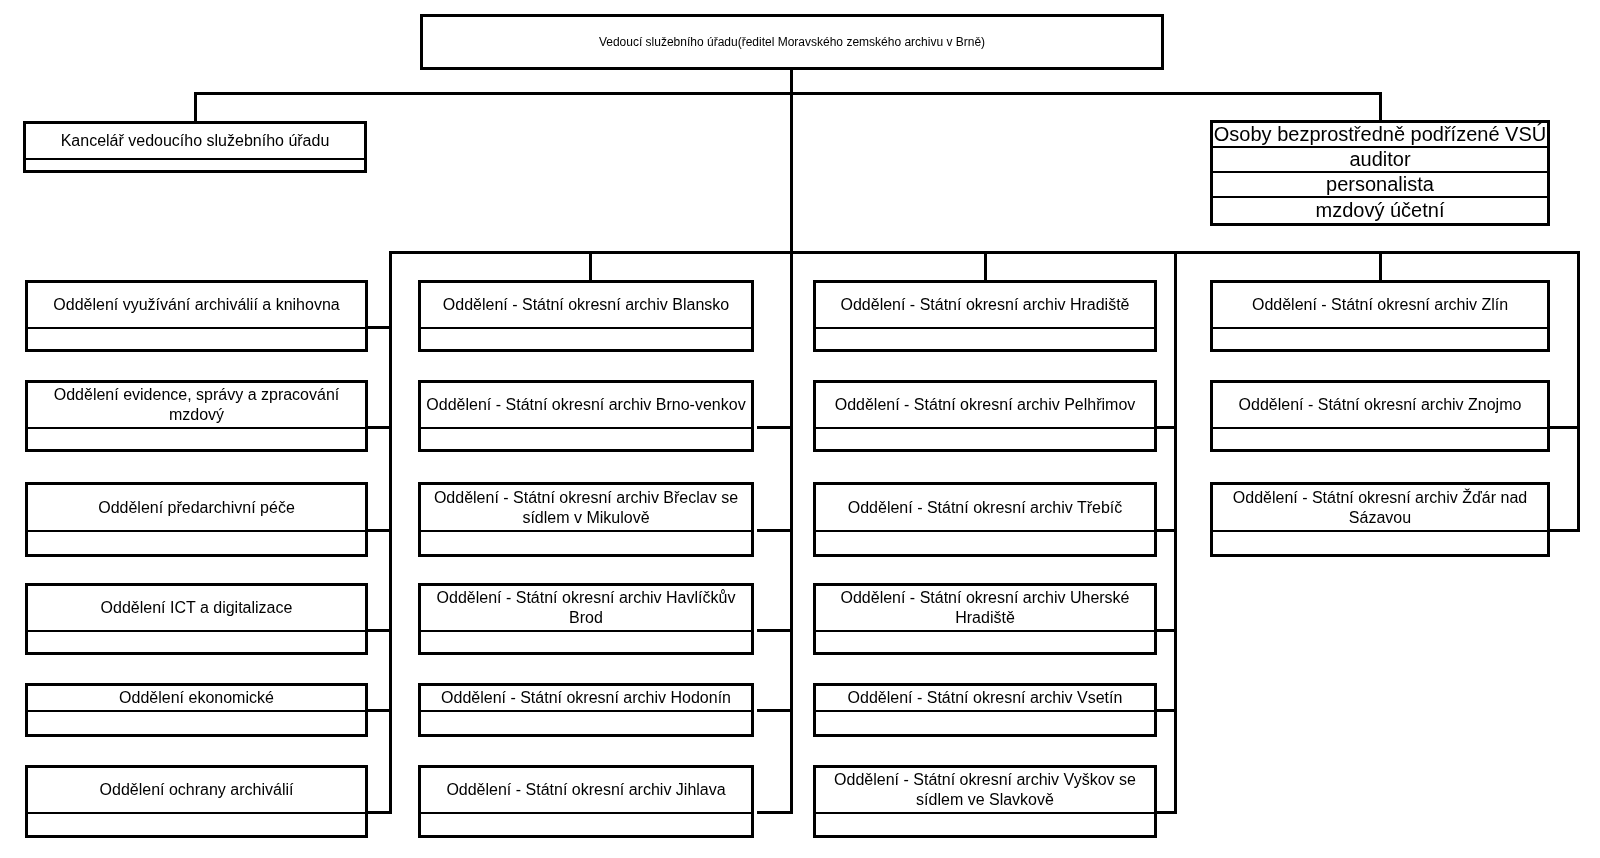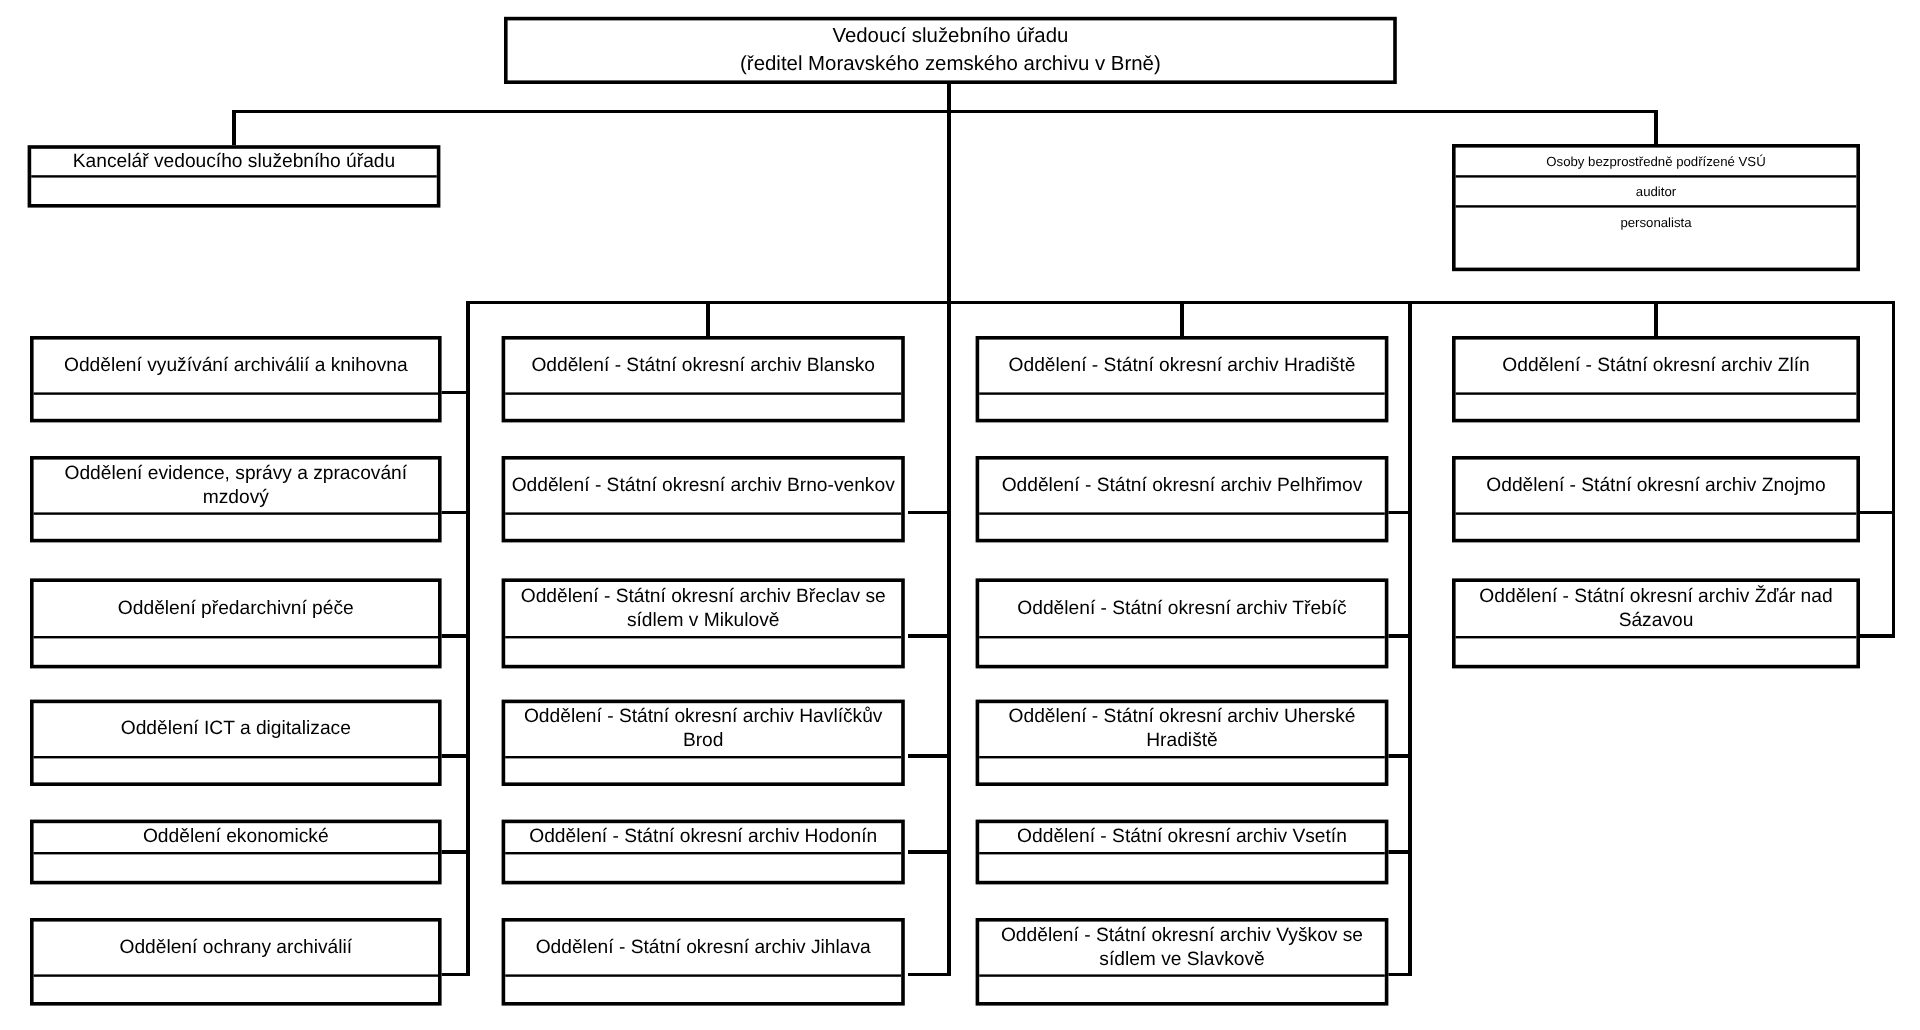--- a/index.html
+++ b/index.html
@@ -13,41 +13,41 @@
   }
   .connectors{position:absolute;left:0;top:0;width:1600px;height:858px;}
   .box{
     position:absolute;
     border:3px solid #000000;
     background:#ffffff;
     box-sizing:border-box;
   }
   .top-box{
     left:420px;top:14px;width:744px;height:56px;
-    display:flex;flex-direction:column;align-items:center;justify-content:center;
-    font-size:17px;line-height:1.35;text-align:center;
+    display:flex;align-items:center;justify-content:center;
+    font-size:12px;line-height:1.35;text-align:center;
   }
   .title{
     display:flex;align-items:center;justify-content:center;
     text-align:center;
     font-size:16px;line-height:1.22;
     padding:0 4px;
     border-bottom:2px solid #000000;
     box-sizing:border-box;
   }
   .empty{flex:1;}
   .two-row{display:flex;flex-direction:column;}
   
   .kancelar{left:23px;top:121px;width:344px;height:52px;}
-  .kancelar .title{height:24px;text-align:center;}
+  .kancelar .title{height:36px;text-align:center;}
   
   .osoby{left:1210px;top:120px;width:340px;height:106px;display:flex;flex-direction:column;}
   .osoby .row{
     height:25px;display:flex;align-items:center;justify-content:center;
-    font-size:11px;border-bottom:2px solid #000000;box-sizing:border-box;
+    font-size:20px;border-bottom:2px solid #000000;box-sizing:border-box;
   }
   .osoby .row:last-child{border-bottom:none;}
   
   .c1{left:25px;width:343px;}
   .c2{left:418px;width:336px;}
   .c3{left:813px;width:344px;}
   .c4{left:1210px;width:340px;}
   
   .r1{top:280px;height:72px;} .r1 .title{height:46px;}
   .r2{top:380px;height:72px;} .r2 .title{height:46px;}
@@ -109,20 +109,21 @@
 
   <div class="box two-row kancelar">
     <div class="title">Kancelář vedoucího služebního úřadu</div>
     <div class="empty"></div>
   </div>
 
   <div class="box osoby">
     <div class="row">Osoby bezprostředně podřízené VSÚ</div>
     <div class="row">auditor</div>
     <div class="row">personalista</div>
+    <div class="row">mzdový účetní</div>
   </div>
 
   <div class="box two-row c1 r1">
     <div class="title">Oddělení využívání archiválií a knihovna</div>
     <div class="empty"></div>
   </div>
   <div class="box two-row c1 r2">
     <div class="title">Oddělení evidence, správy a zpracování mzdový</div>
     <div class="empty"></div>
   </div>

